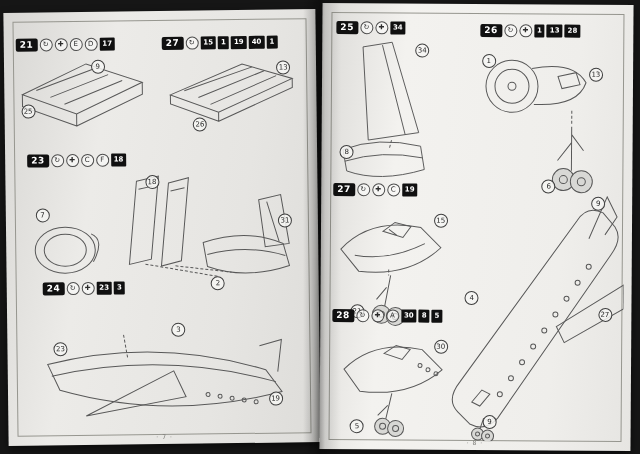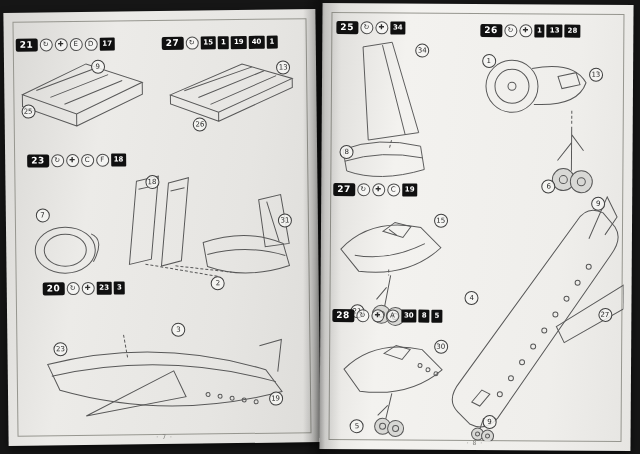--- a/index.html
+++ b/index.html
@@ -141,21 +141,21 @@
           <path d="M238 32 L260 27 L268 76 L244 79 Z M246 34 L258 74"></path>
         </g>
       </svg>
     <span class="callout" style="left: 47%; top: 10%;">18</span>
         <span class="callout" style="left: 8%; top: 36%;">7</span>
         <span class="callout" style="left: 94%; top: 42%; text-align: right;">31</span>
         <span class="callout" style="left: 70%; top: 92%;">2</span>
       </div>
 
     <div class="step" style="left:36px;top:270px">
-      <span class="step-num">20</span>
+      <span class="step-num">24</span>
       <span style="display:flex;gap:2px">
           <span class="chip ci">↻</span>
           <span class="chip ci">✚</span>
           <span class="chip sq">23</span>
           <span class="chip sq">3</span>
         </span>
     </div>
     <div class="drawing" style="left:20px;top:288px;width:275px;height:130px">
       <svg viewBox="0 0 275 130">
         <g stroke="#585858" fill="none" stroke-width="1">

